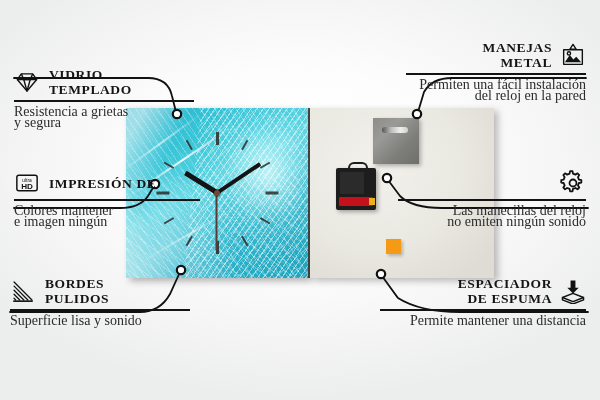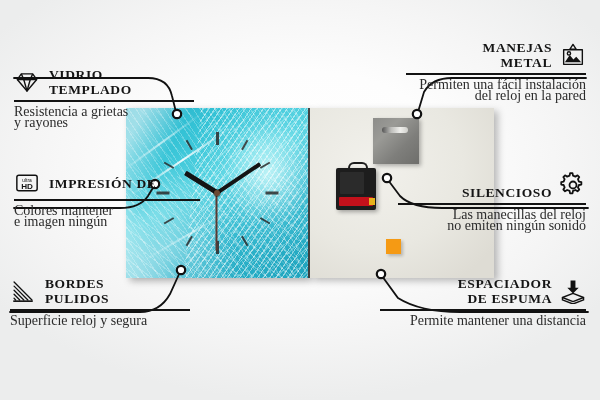--- a/index.html
+++ b/index.html
@@ -190,21 +190,21 @@
               <path d="M12 13 H20"></path>
             </g>
           </svg>
       </span>
       <span class="title">
         <span>VIDRIO</span><br><span>TEMPLADO</span>
       </span>
     </div>
     <div class="rule"></div>
     <div class="sub">
-      <span>Resistencia a grietas</span><br><span>y rayones</span>
+      <span>Resistencia a grietas</span><br><span>y segura</span>
     </div>
   </div>
 
   <div class="callout left" style="left:14px;top:170px;width:186px;">
     <div class="head">
       <span class="icon">
         <svg viewBox="0 0 32 32">
           <rect x="3.5" y="6.5" width="25" height="19" rx="2.5" fill="none" stroke="#111" stroke-width="1.8"></rect>
           <text x="16" y="15" text-anchor="middle" font-family="Liberation Sans, sans-serif" font-size="6" fill="#111">ultra</text>
           <text x="16" y="23" text-anchor="middle" font-family="Liberation Sans, sans-serif" font-size="10" font-weight="bold" fill="#111">HD</text>
@@ -233,21 +233,21 @@
             </g>
           <line x1="4" y1="28.5" x2="28" y2="28.5" stroke="#111" stroke-width="2"></line>
           </svg>
       </span>
       <span class="title">
         <span>BORDES</span><br><span>PULIDOS</span>
       </span>
     </div>
     <div class="rule"></div>
     <div class="sub">
-      <span>Superficie reloj y segura</span>
+      <span>Superficie lisa y sonido</span>
     </div>
   </div>
 
   <div class="callout right" style="left:406px;top:40px;width:180px;">
     <div class="head">
       <span class="title">
         <span>MANEJAS</span><br><span>METAL</span>
       </span>
       <span class="icon">
         <svg viewBox="0 0 32 32">
@@ -262,21 +262,21 @@
     </div>
     <div class="rule"></div>
     <div class="sub">
       <span>Permiten una fácil instalación</span><br><span>del reloj en la pared</span>
     </div>
   </div>
 
   <div class="callout right" style="left:398px;top:170px;width:188px;">
     <div class="head">
       <span class="title">
-        <br><span>SILENCIOSO</span>
+        <br>
       </span>
       <span class="icon">
         <svg viewBox="0 0 32 32">
             <g fill="none" stroke="#111" stroke-width="2.2" stroke-linejoin="round">
           <path d="M16 4.5 l3 1.2 2.6-1.6 2.1 2.1 -1.6 2.6 1.2 3 3 .6v3 l-3 .6 -1.2 3 1.6 2.6 -2.1 2.1 -2.6-1.6 -3 1.2 -.6 3h-3l-.6-3 -3-1.2 -2.6 1.6 -2.1-2.1 1.6-2.6 -1.2-3 -3-.6v-3l3-.6 1.2-3 -1.6-2.6 2.1-2.1 2.6 1.6 3-1.2 .6-3h3z"></path>
           <circle cx="16" cy="16" r="4.3"></circle>
             </g>
           </svg>
       </span>
     </div>

